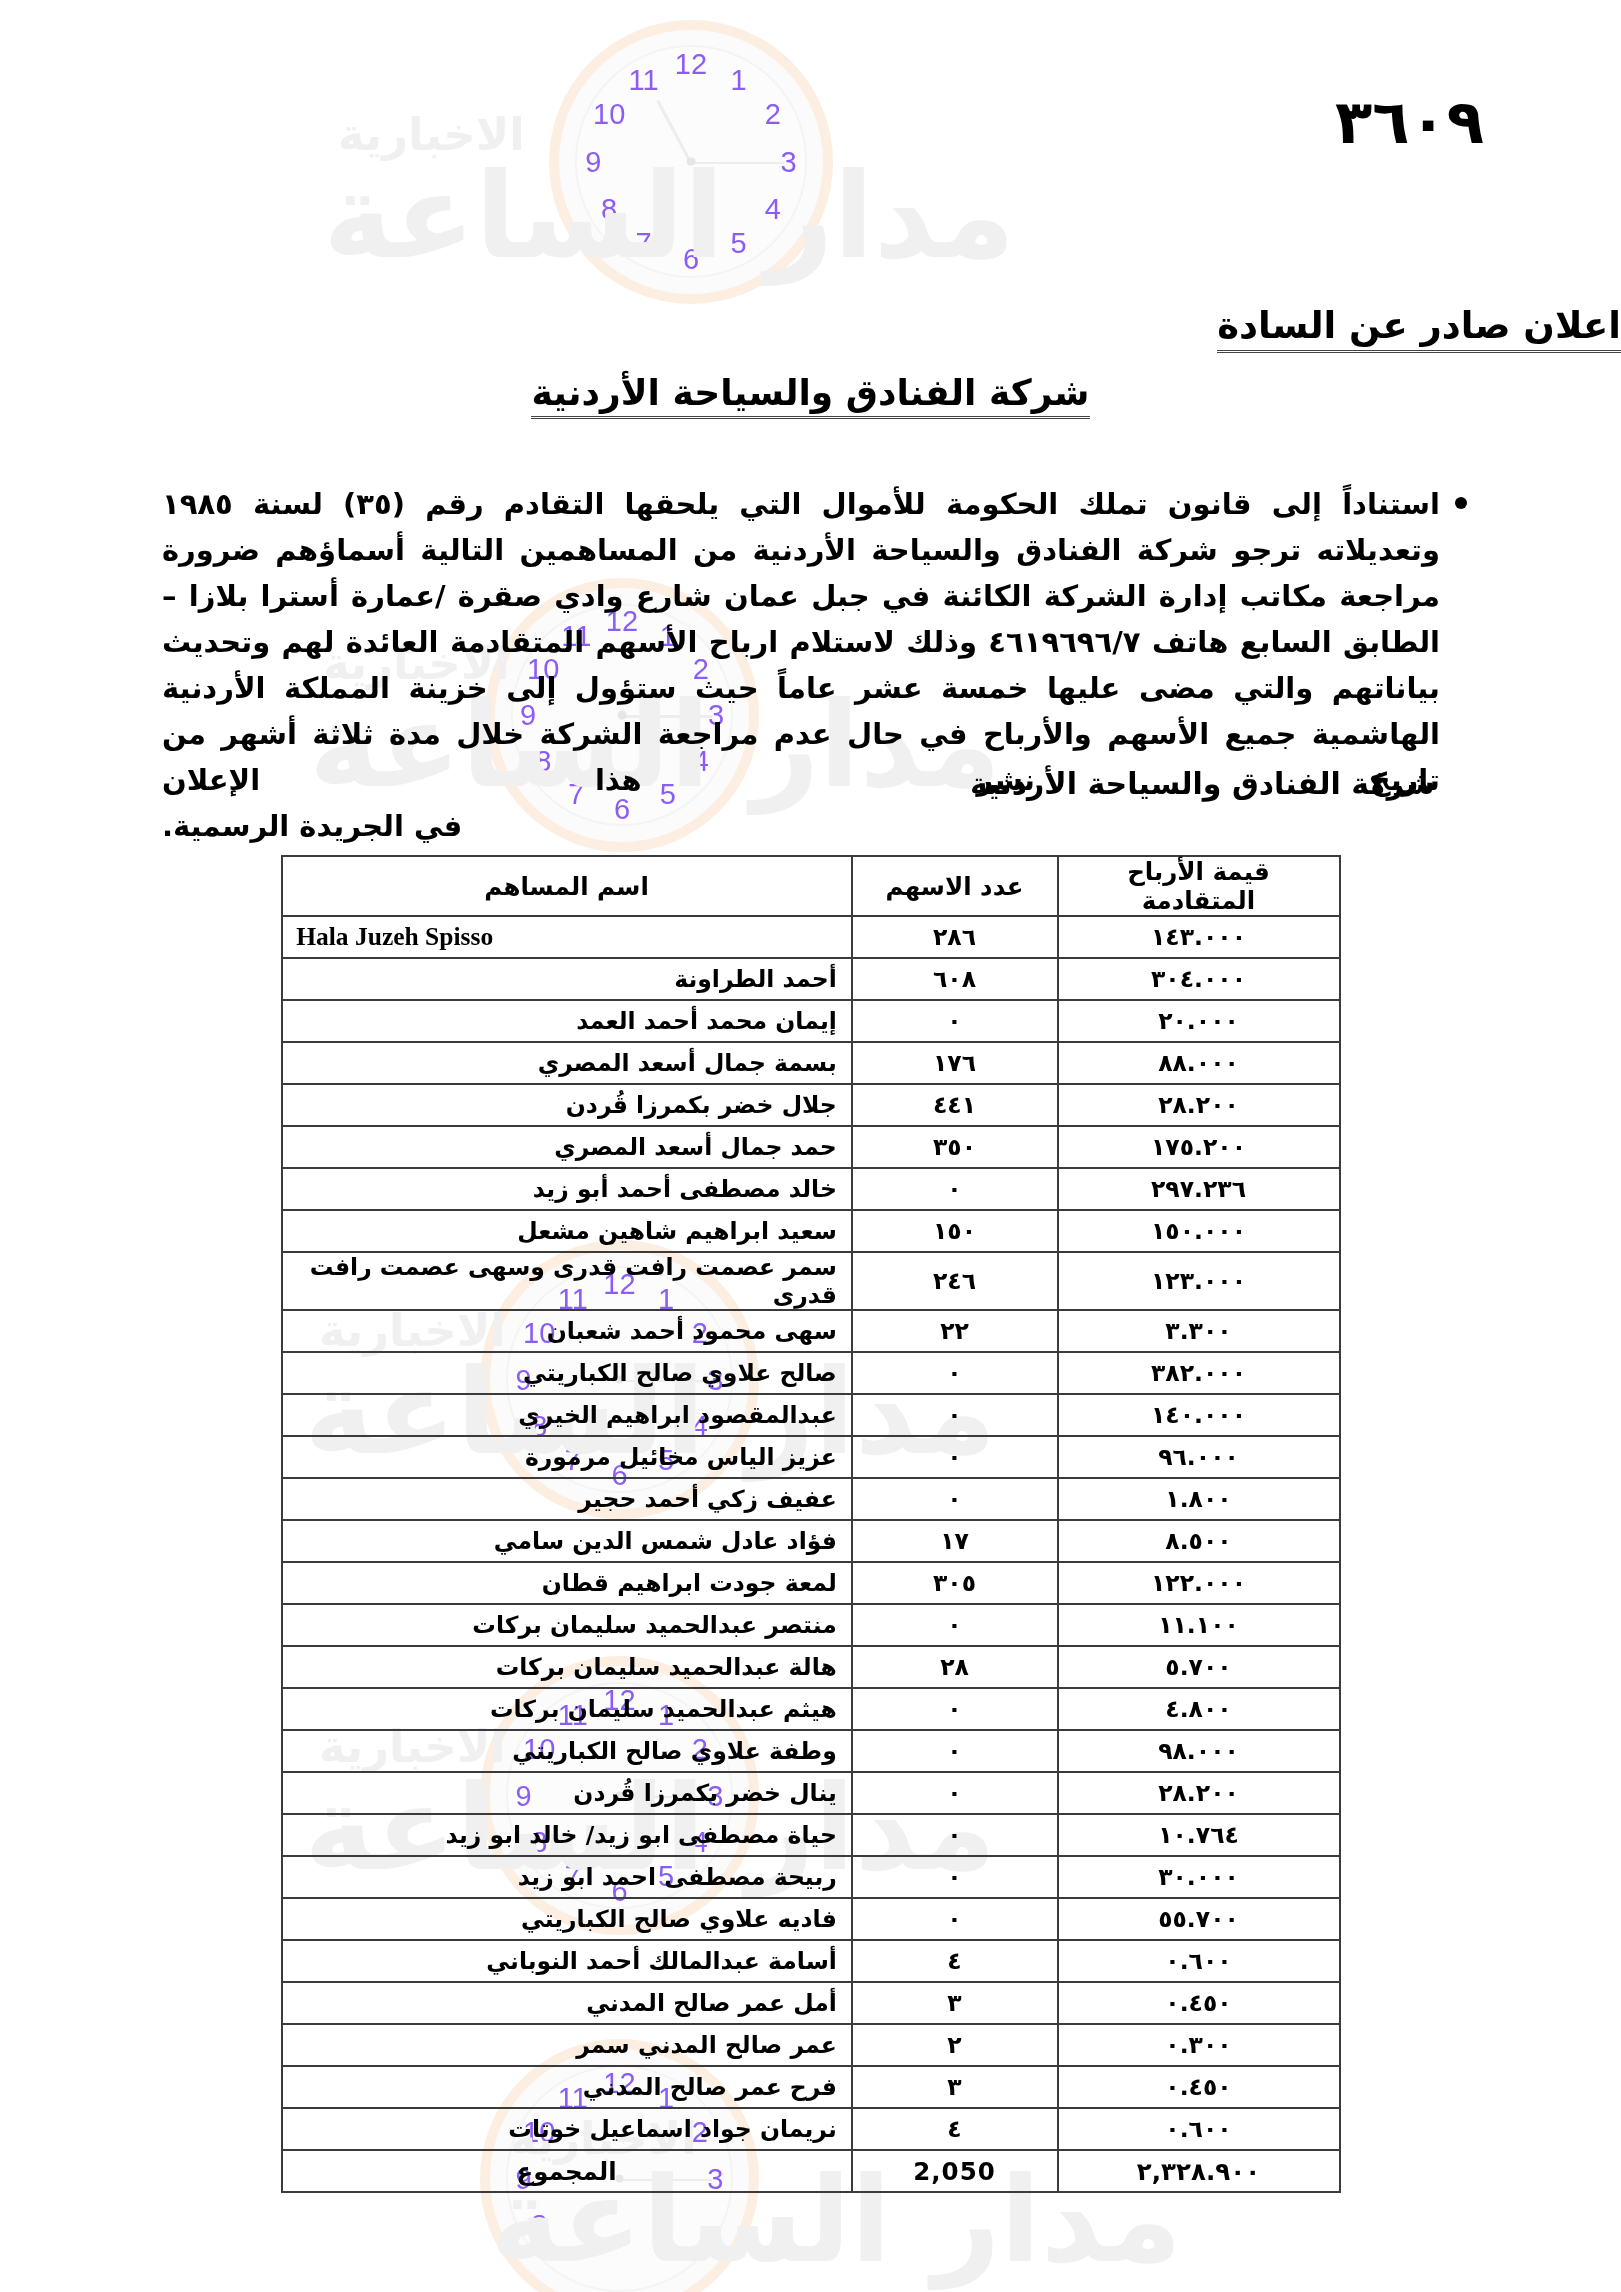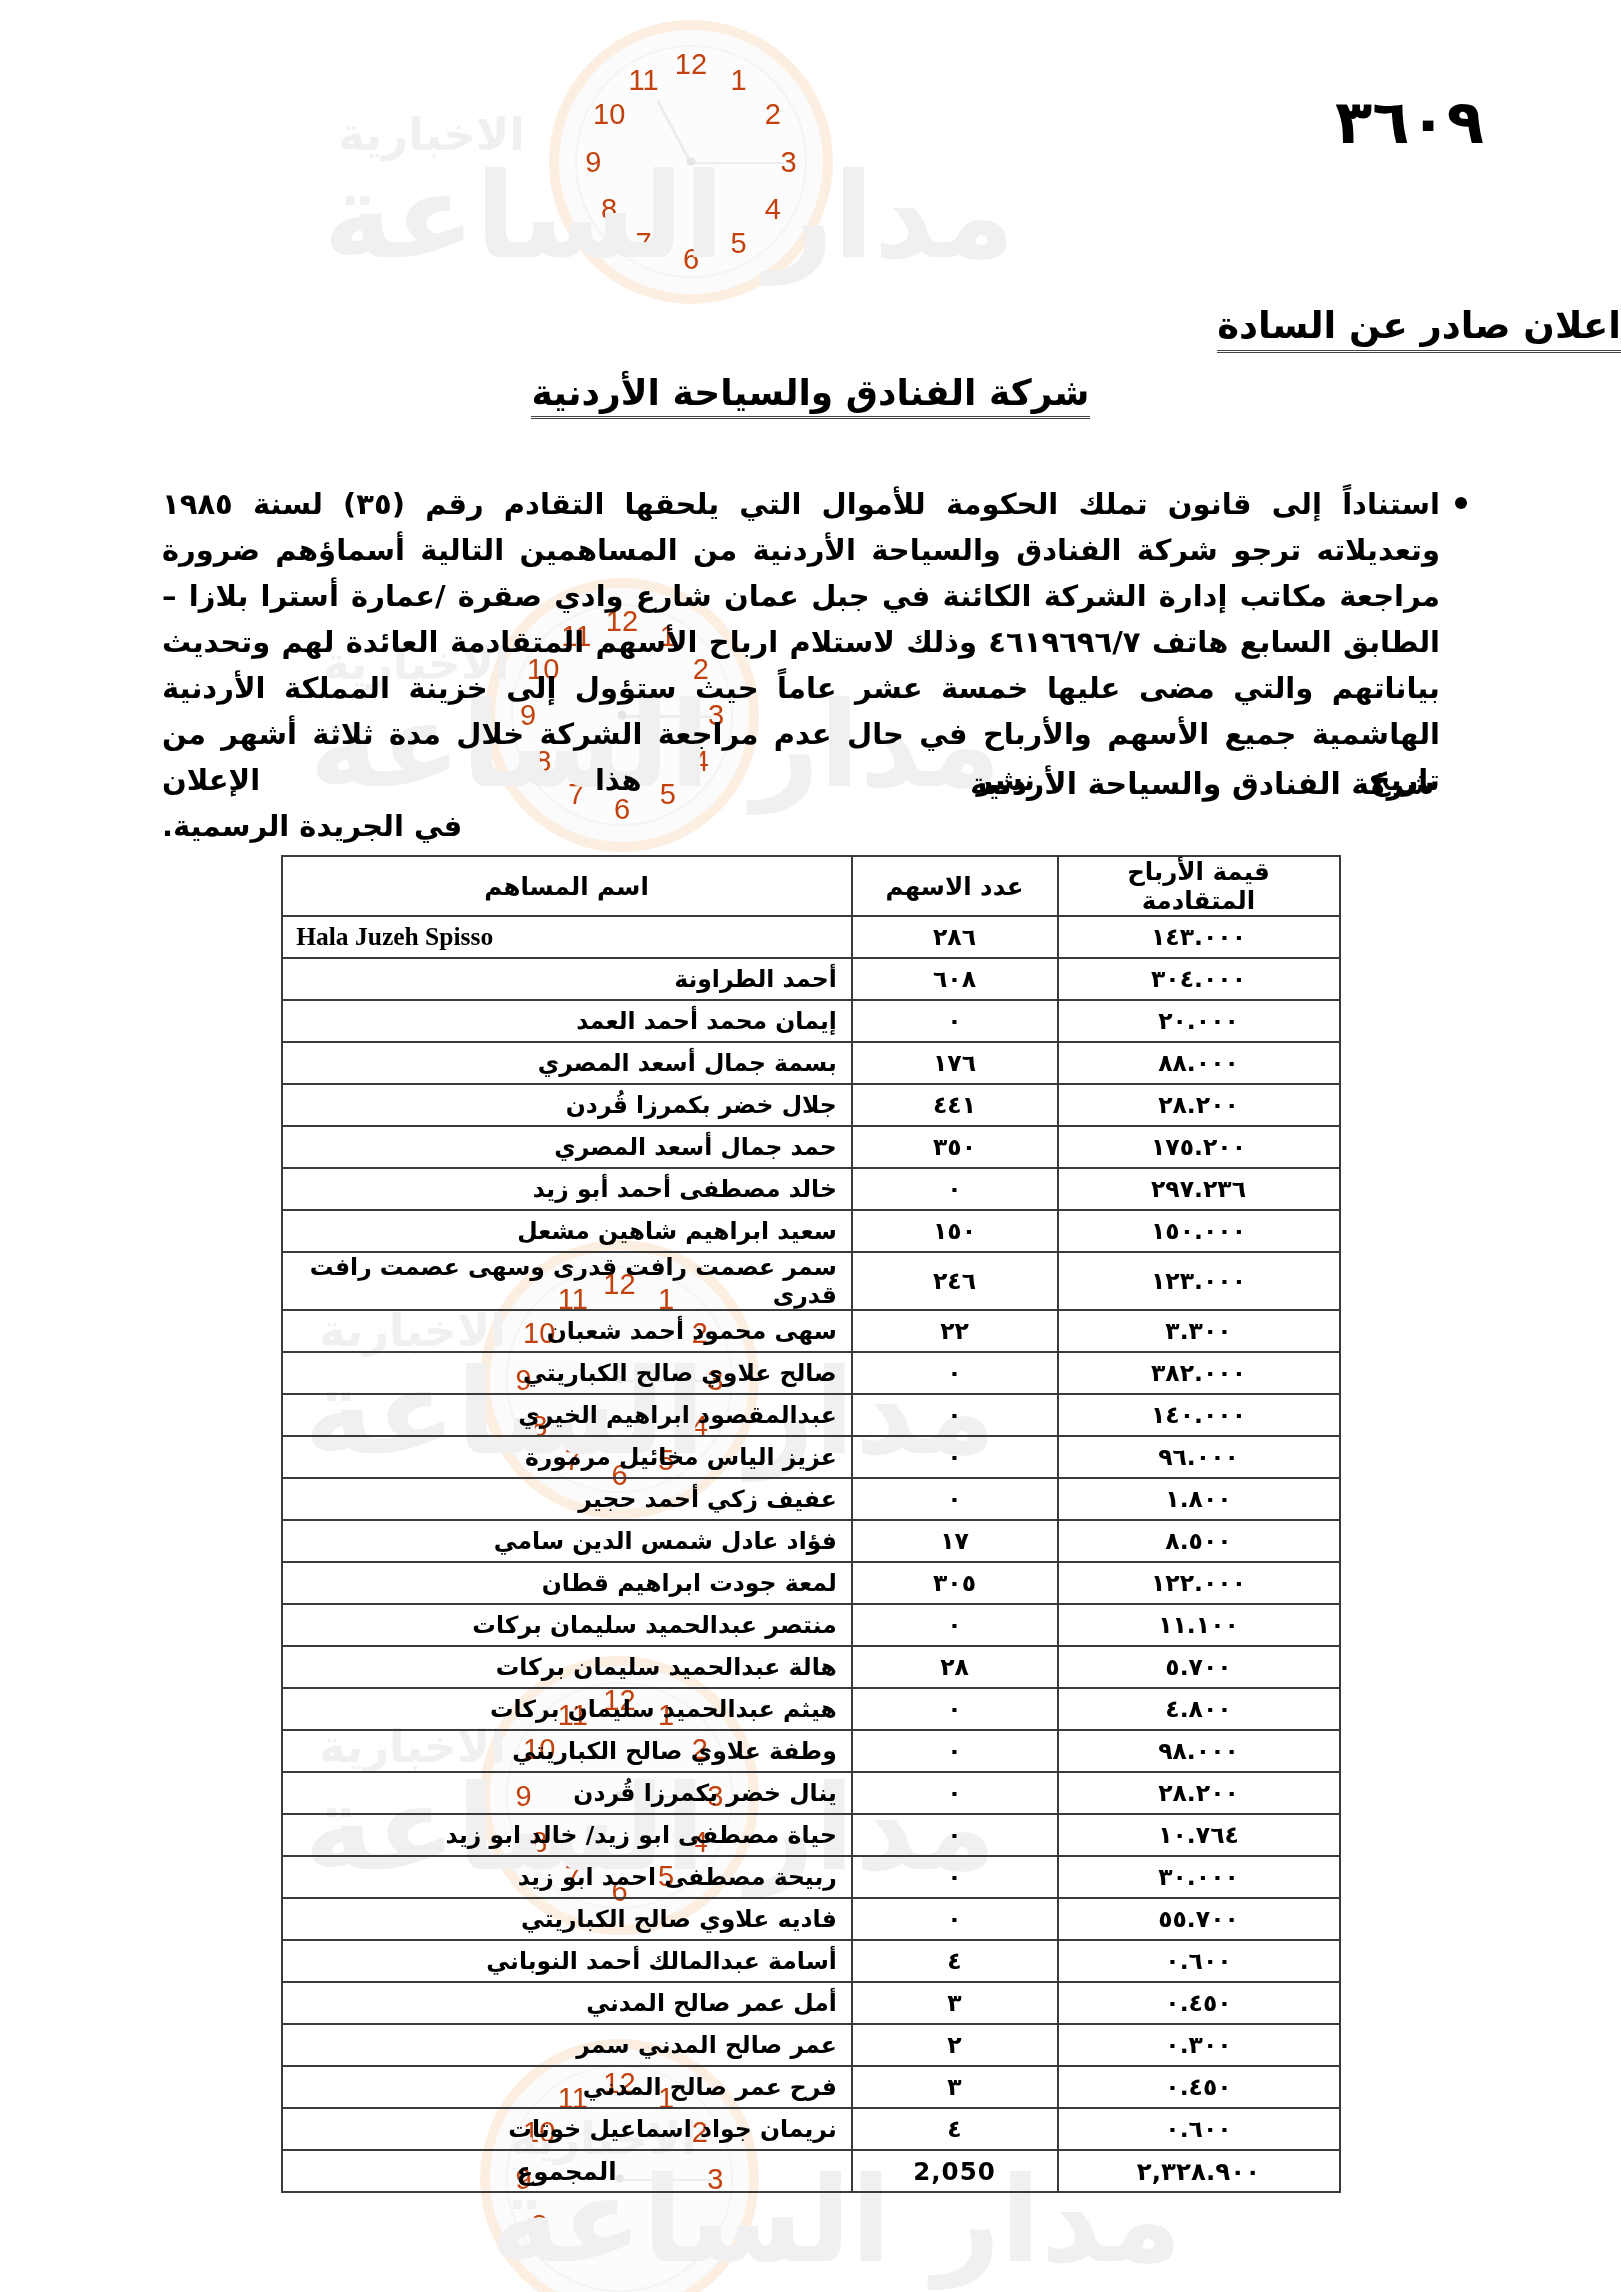--- a/index.html
+++ b/index.html
@@ -34,21 +34,21 @@
   }
   .wm-clock .dial {
     position: absolute;
     inset: 15.7px;
     border-radius: 50%;
     border: 2px solid #f4f4f4;
     background: #fcfcfc;
   }
   .wm-clock .num {
     position: absolute;
-    color: #c2410c;
+    color: #8b5cf6;
     font-size: 29px;
     font-family: "Liberation Sans", sans-serif;
     transform: translate(-50%, -50%);
   }
   .wm-clock .hand {
     position: absolute;
     background: #ededed;
     transform-origin: 0% 50%;
   }
   .wm-clock .pin {

